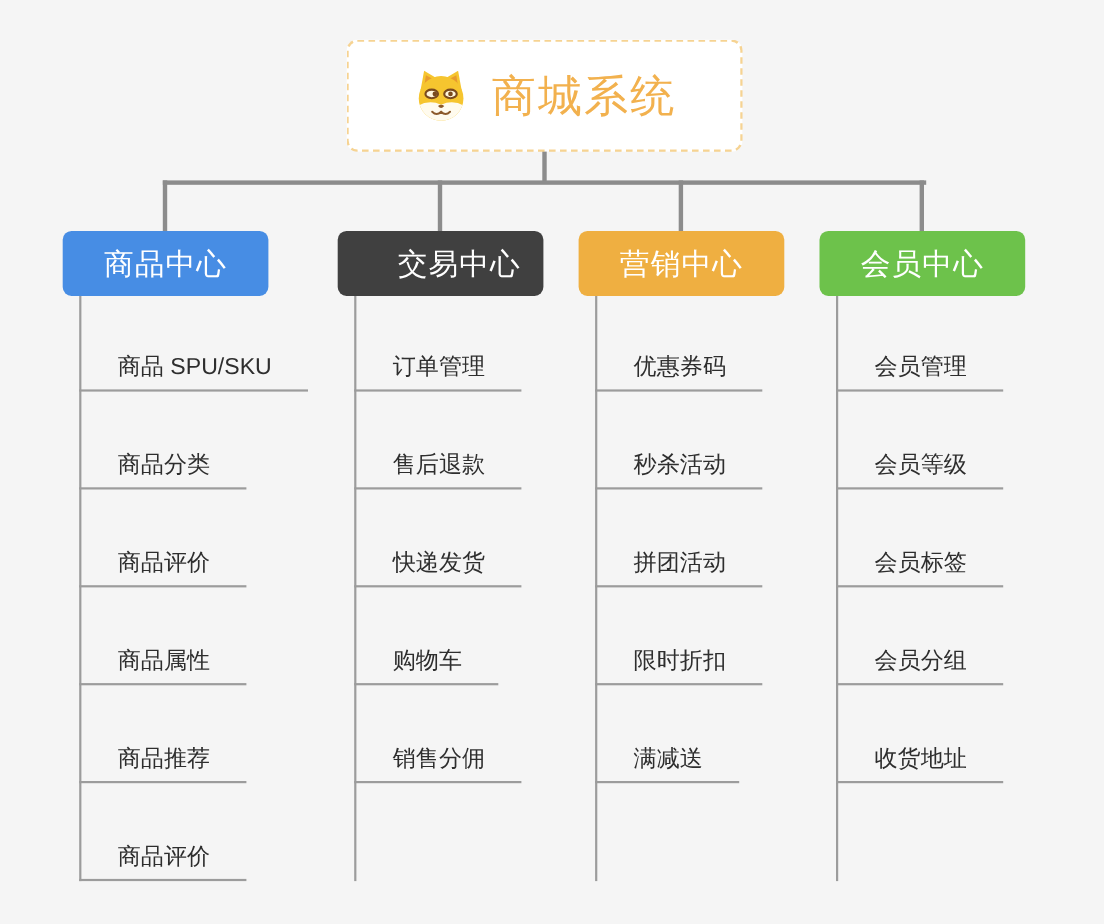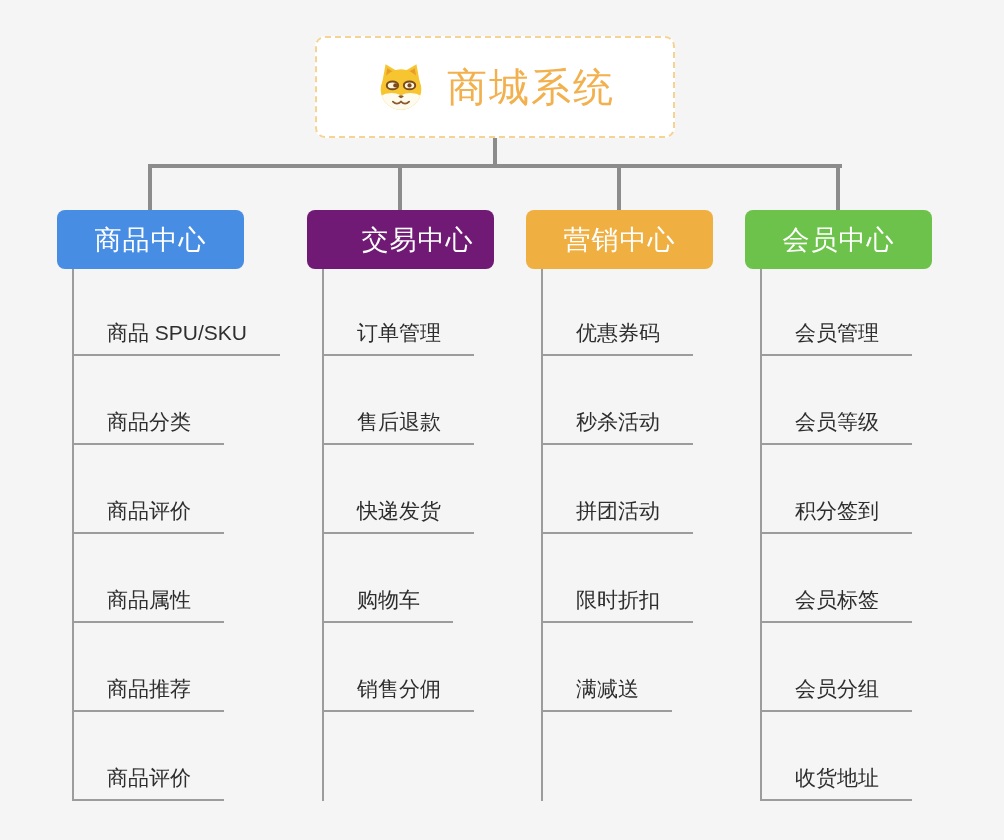--- a/index.html
+++ b/index.html
@@ -128,21 +128,21 @@
       <ellipse cx="42.5" cy="30" rx="7" ry="4.8" fill="#fff6dc" stroke="#7a4a1e" stroke-width="2.4"></ellipse>
       <circle cx="42.5" cy="30" r="2.6" fill="#7a4a1e"></circle>
 
       <path d="M28.5 43.5 Q32 41 35.5 43.5 Q32 48 28.5 43.5 Z" fill="#8c5a2b"></path>
       <path d="M22 50 Q27 55 32 50 Q37 55 42 50" fill="none" stroke="#8c5a2b" stroke-width="2.2" stroke-linecap="round"></path>
     </svg>
     <span class="root-title">商城系统</span>
   </div>
 
   <div class="branch-box bcol-0" style="background: rgb(71, 141, 228);">商品中心</div>
-  <div class="branch-box bcol-1" style="background: #701a75; padding-left: 34px;">交易中心</div>
+  <div class="branch-box bcol-1" style="background: #404040; padding-left: 34px;">交易中心</div>
   <div class="branch-box bcol-2" style="background: rgb(239, 175, 65);">营销中心</div>
   <div class="branch-box bcol-3" style="background: rgb(109, 194, 75);">会员中心</div>
 
   <ul class="children ccol-0">
     <li class="child">
         <span>商品 SPU/SKU</span>
       </li>
     <li class="child">
         <span>商品分类</span>
       </li>
@@ -197,23 +197,20 @@
   </ul>
 
   <ul class="children ccol-3">
     <li class="child">
         <span>会员管理</span>
       </li>
     <li class="child">
         <span>会员等级</span>
       </li>
     <li class="child">
-        <span>积分签到</span>
-      </li>
-    <li class="child">
         <span>会员标签</span>
       </li>
     <li class="child">
         <span>会员分组</span>
       </li>
     <li class="child">
         <span>收货地址</span>
       </li>
   </ul>
 

